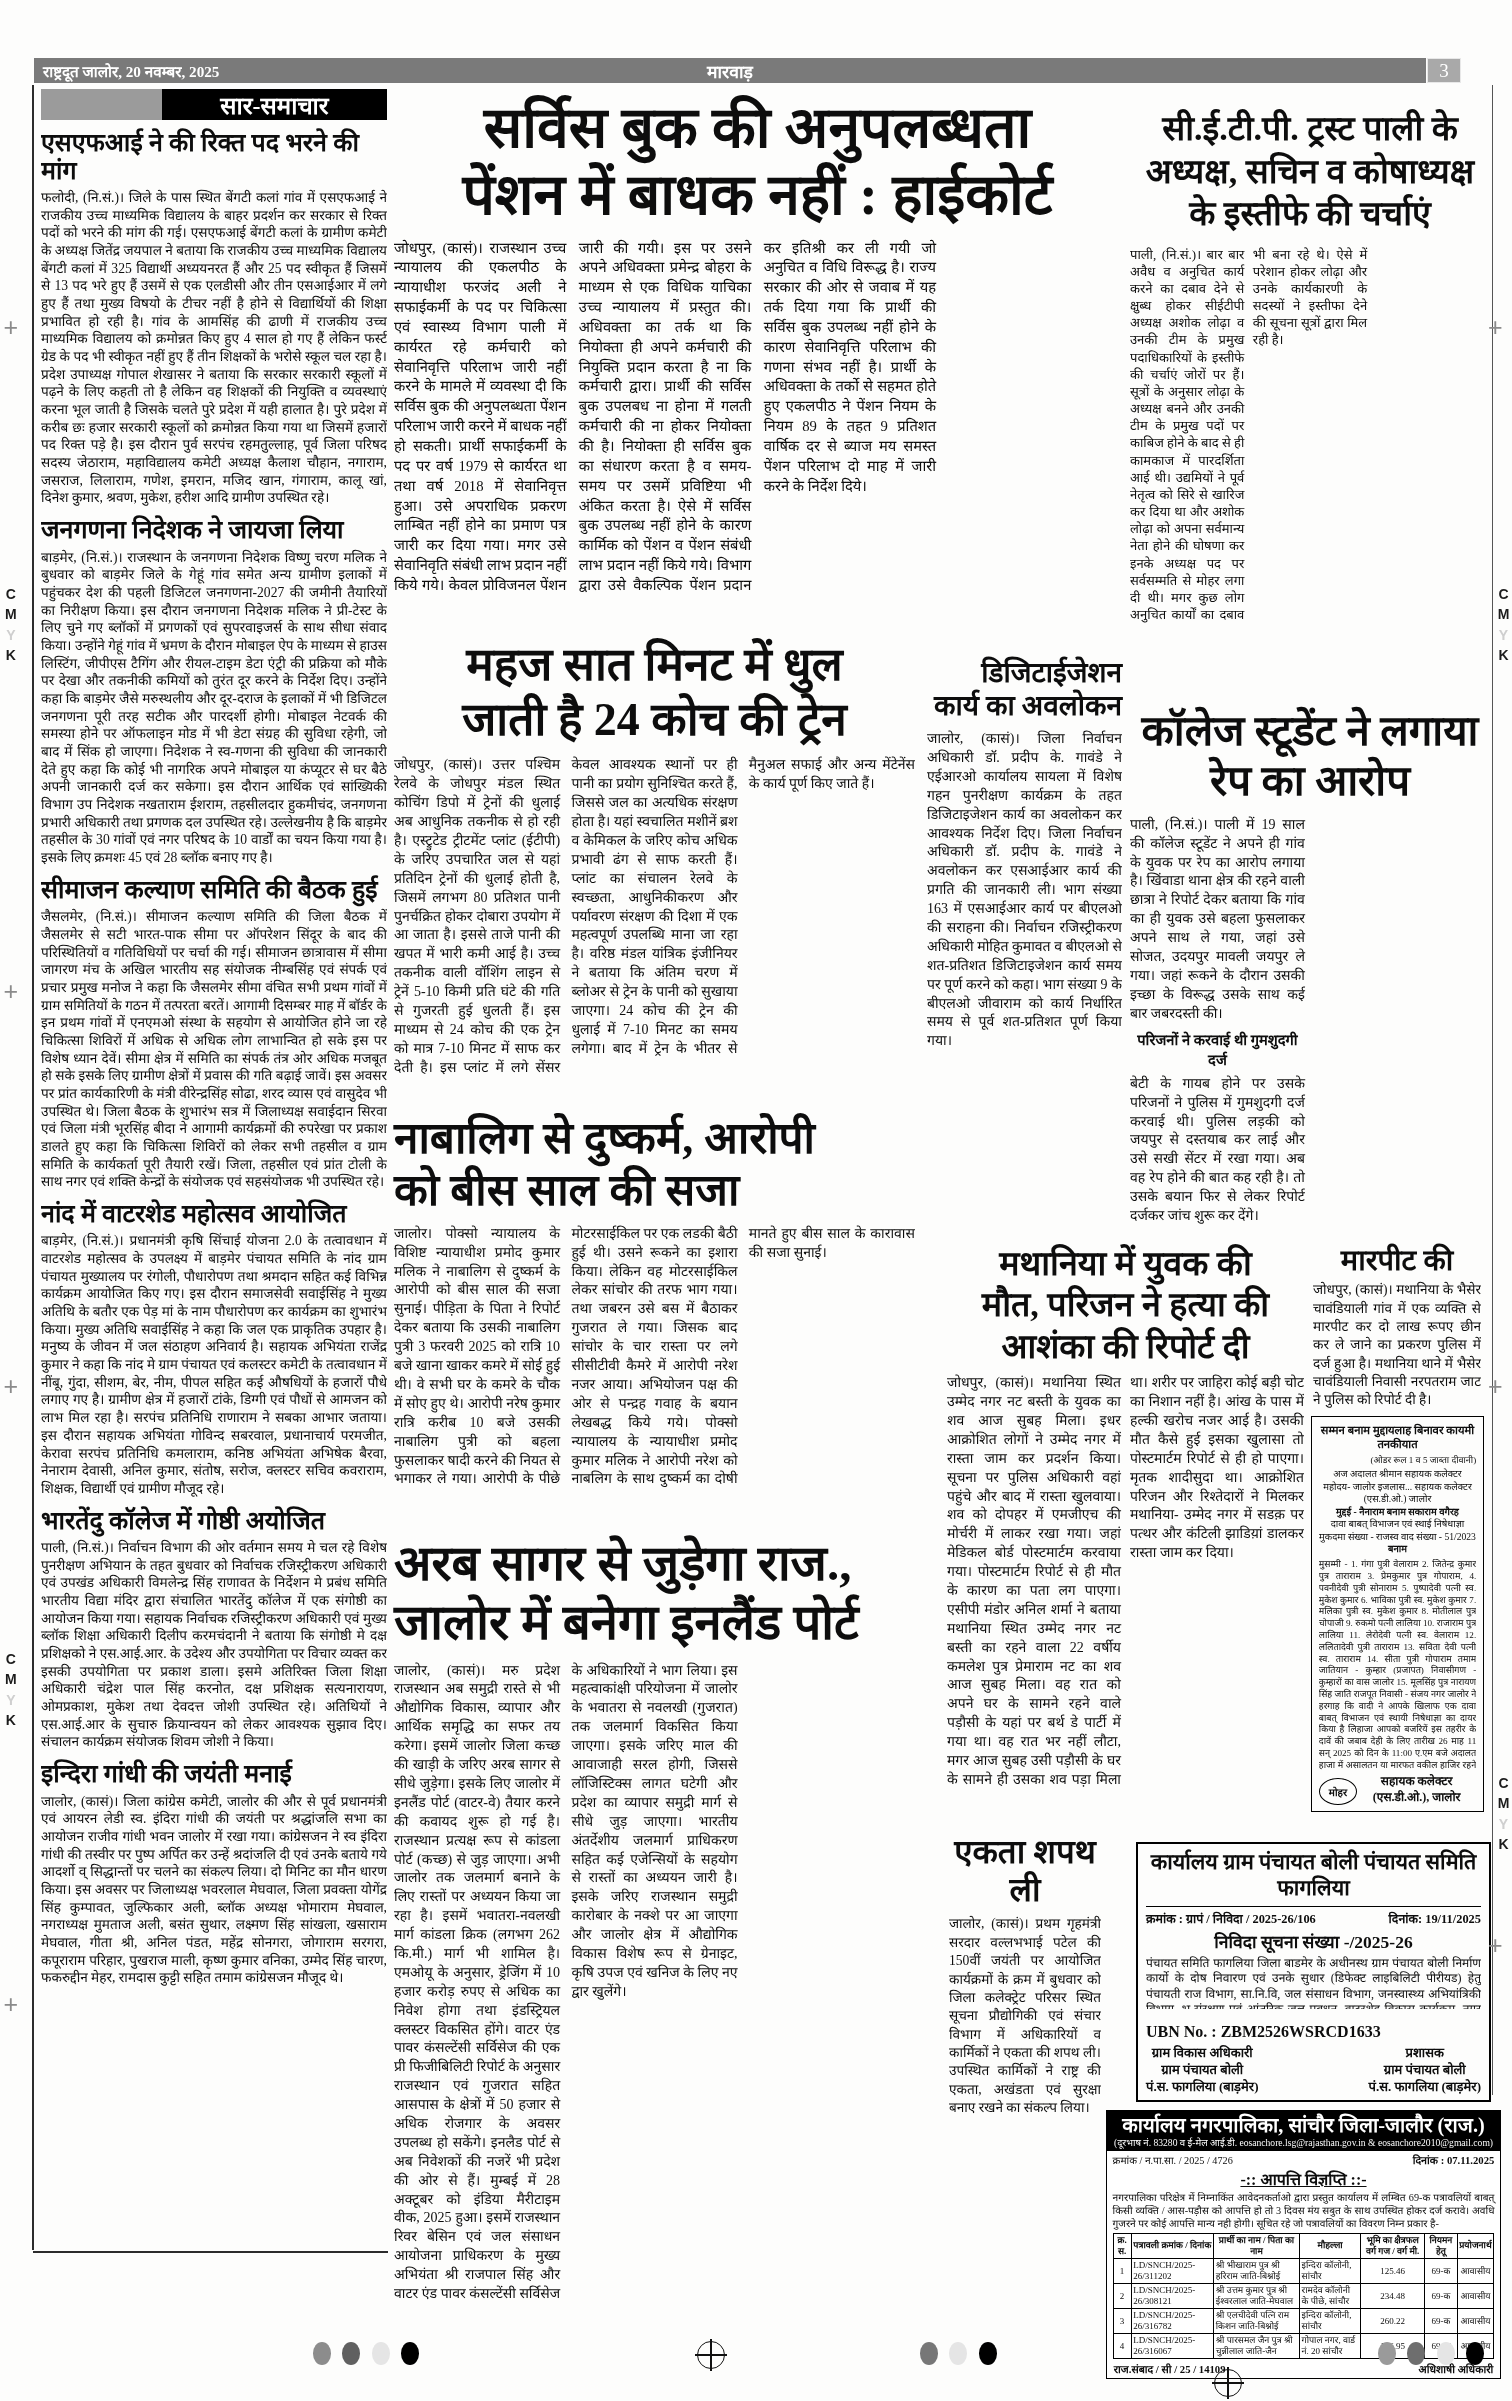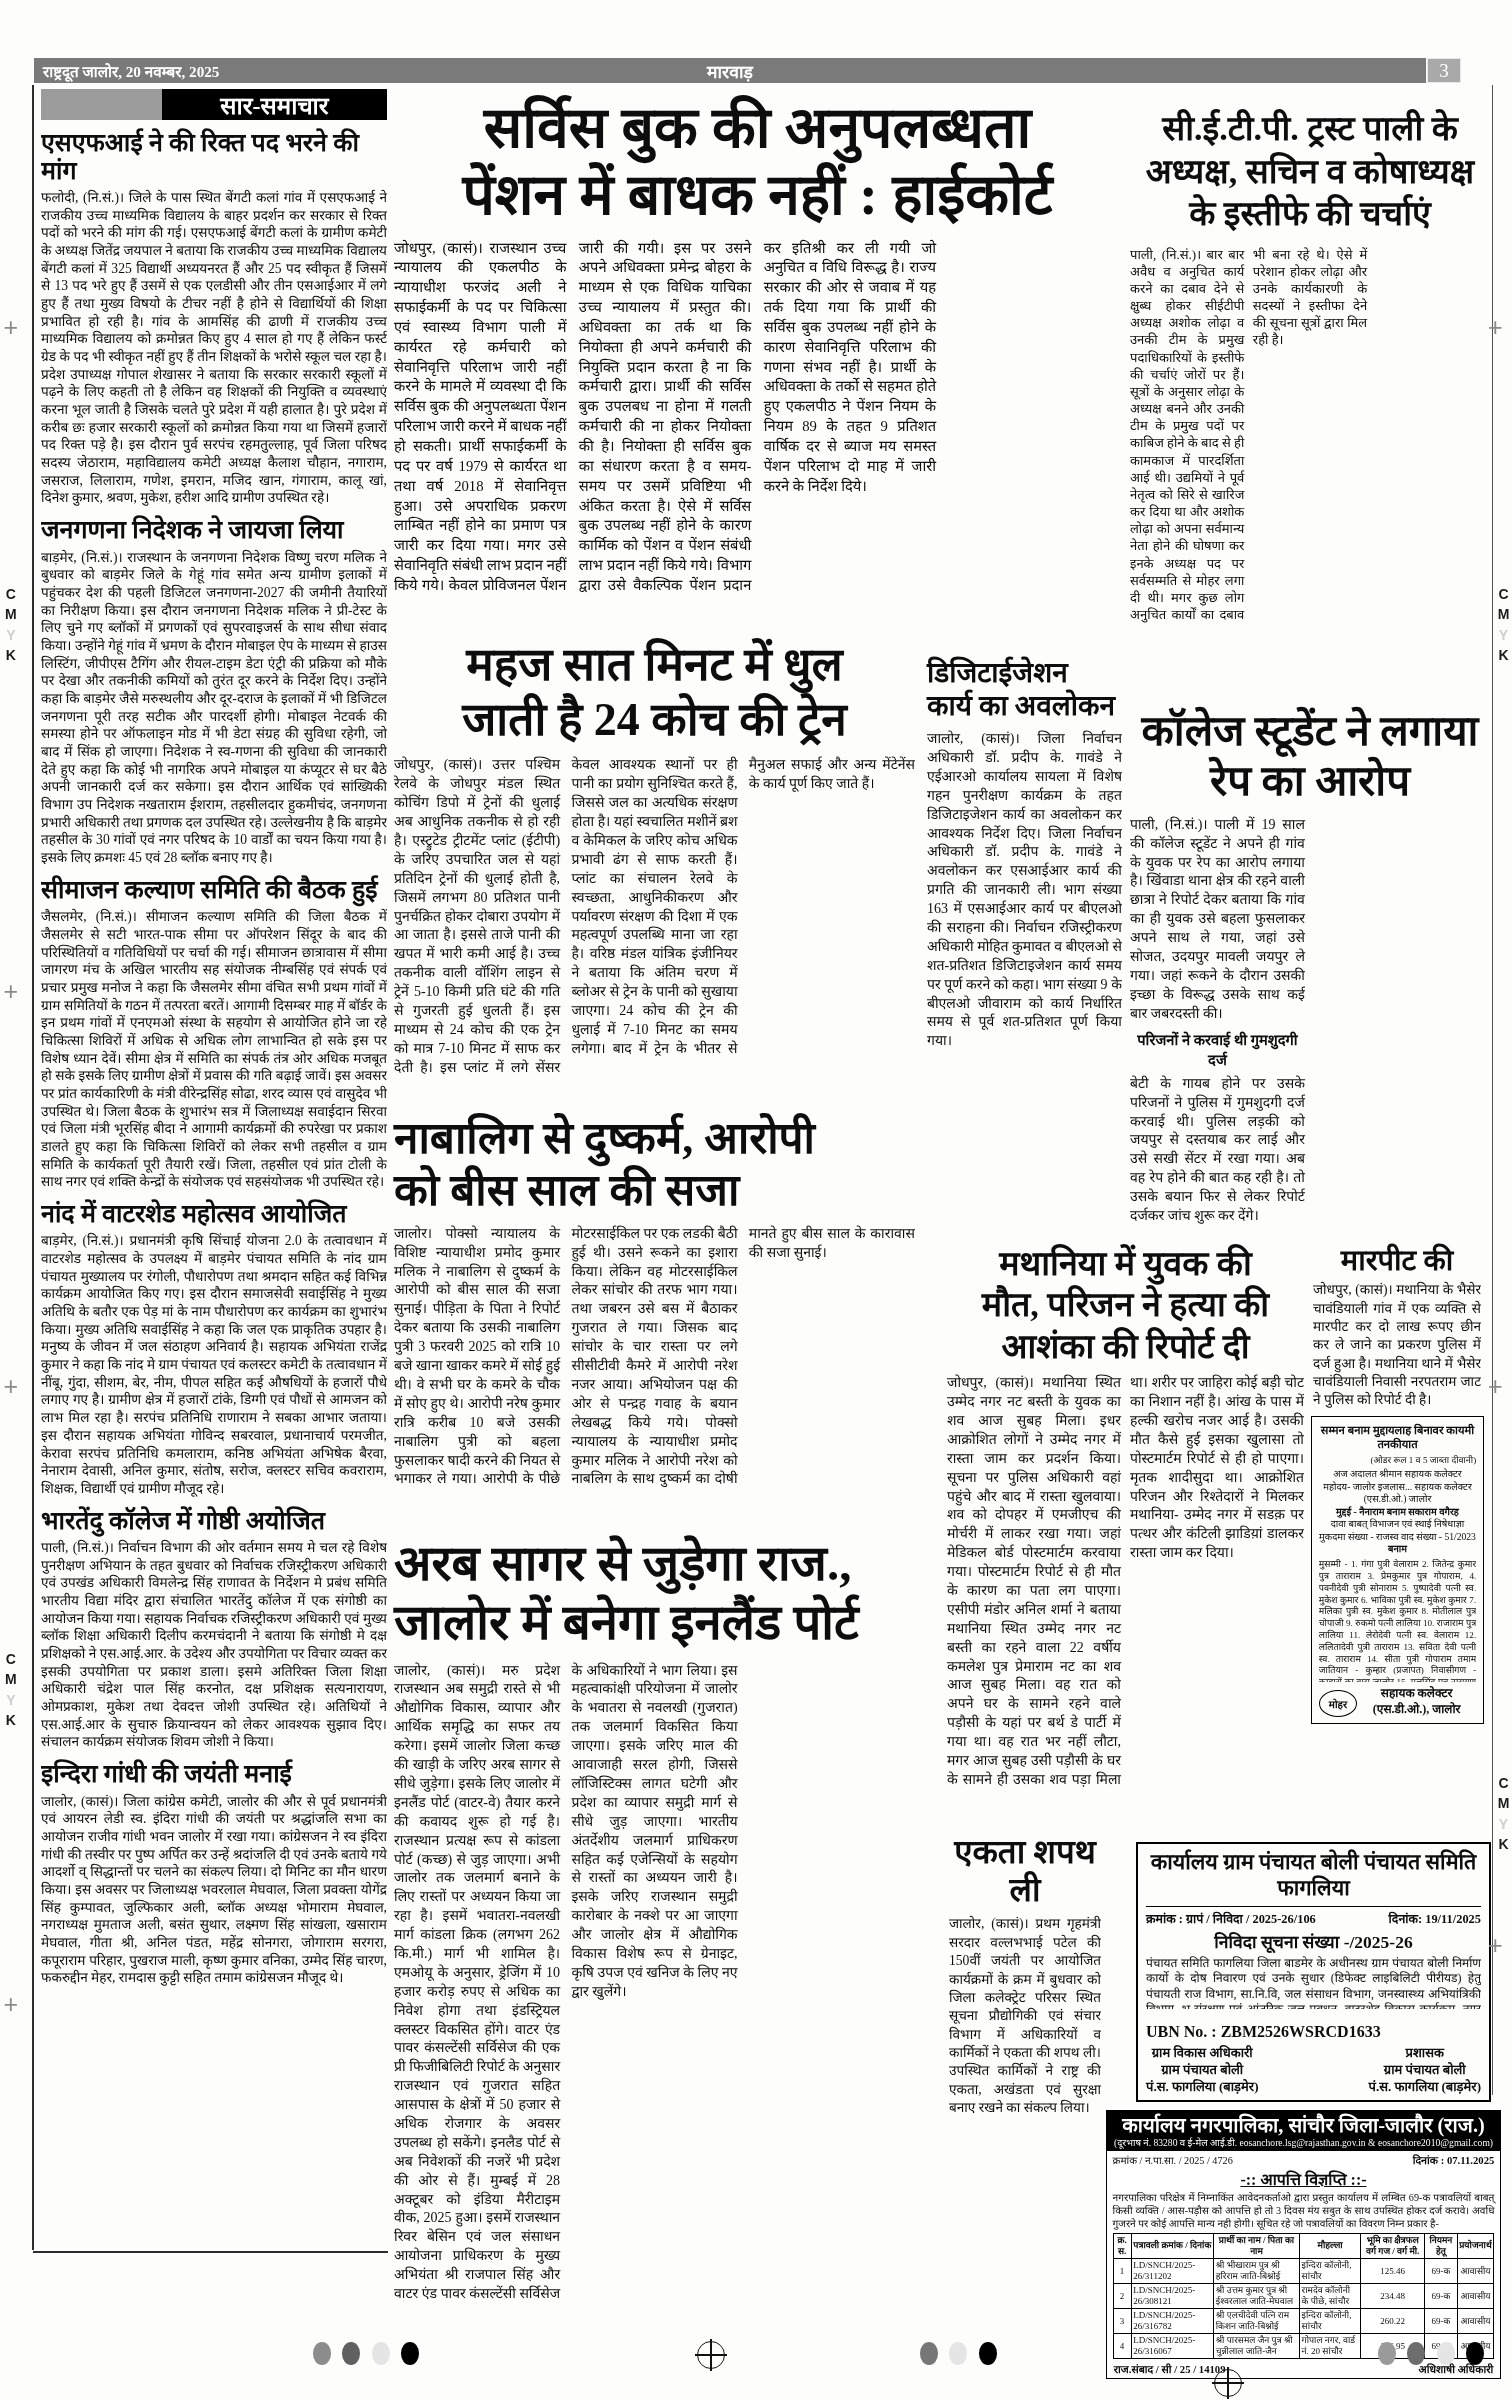--- a/index.html
+++ b/index.html
@@ -32,21 +32,21 @@
   .lead{left:394px;top:95px;width:727px;}
   .lead h1{font-size:57px;line-height:1.17;text-align:center;}
   .lead .cols{margin-top:10.2px;height:370px;columns:4;column-gap:12.4px;}
   .lead .cols p{font-size:14.7px;}
   
   .train{left:394px;top:637px;width:521px;}
   .train h1{font-size:46px;line-height:1.2;text-align:center;}
   .train .cols{margin-top:9px;height:327px;columns:3;column-gap:11.3px;}
   
   .digi{left:927px;top:656px;width:195px;}
-  .digi h1{font-size:28px;line-height:1.18;text-align:left;}
+  .digi h1{font-size:28px;line-height:1.18;text-align:right;}
   .digi .cols{margin-top:8px;height:367px;}
   .digi .cols p{font-size:14px;}
   
   .cetp{left:1130px;top:108px;width:360px;}
   .cetp h1{font-size:34px;line-height:1.25;text-align:center;}
   .cetp .cols{margin-top:10.2px;height:390px;columns:3;column-gap:8.5px;}
   .cetp .cols p{font-size:13px;line-height:1.32;}
   
   .college{left:1130px;top:706px;width:360px;}
   .college h1{font-size:42px;line-height:1.2;text-align:center;}
@@ -61,21 +61,21 @@
   .mathania{left:947px;top:1243px;width:357px;}
   .mathania h1{font-size:34px;line-height:1.22;text-align:center;}
   .mathania .cols{margin-top:6.8px;height:426px;columns:2;column-gap:9px;}
   .mathania .cols p{font-size:14px;}
   
   .scuffle{left:1313px;top:1245px;width:168px;}
   .scuffle h1{font-size:29px;text-align:center;line-height:1.1;}
   .scuffle .cols{margin-top:4.5px;height:127px;}
   .scuffle .cols p{font-size:13.6px;}
   
-  .court{left:1311px;top:1416px;width:173px;height:308px;border:1.7px solid #000;
+  .court{left:1311px;top:1416px;width:173px;height:396px;border:1.7px solid #000;
          box-sizing:border-box;padding:5.6px 6.8px;display:flex;flex-direction:column;}
   .court .t1{font-size:11.3px;font-weight:bold;text-align:center;line-height:1.25;}
   .court .t2{font-size:9px;text-align:right;margin:2.3px 0;}
   .court .cl{font-size:9.6px;text-align:center;line-height:1.3;}
   .court .cb{font-size:9.1px;line-height:1.3;text-align:justify;flex:1;overflow:hidden;margin-top:3.4px;}
   .court .sealrow{display:flex;align-items:flex-end;justify-content:space-between;margin-top:4.5px;}
   .court .seal{border:1.1px solid #000;border-radius:50%;padding:5.6px 9px;font-size:10.2px;font-weight:bold;}
   .court .sig{font-size:12px;font-weight:bold;text-align:center;line-height:1.3;}
   
   .port{left:394px;top:1535px;width:521px;}

